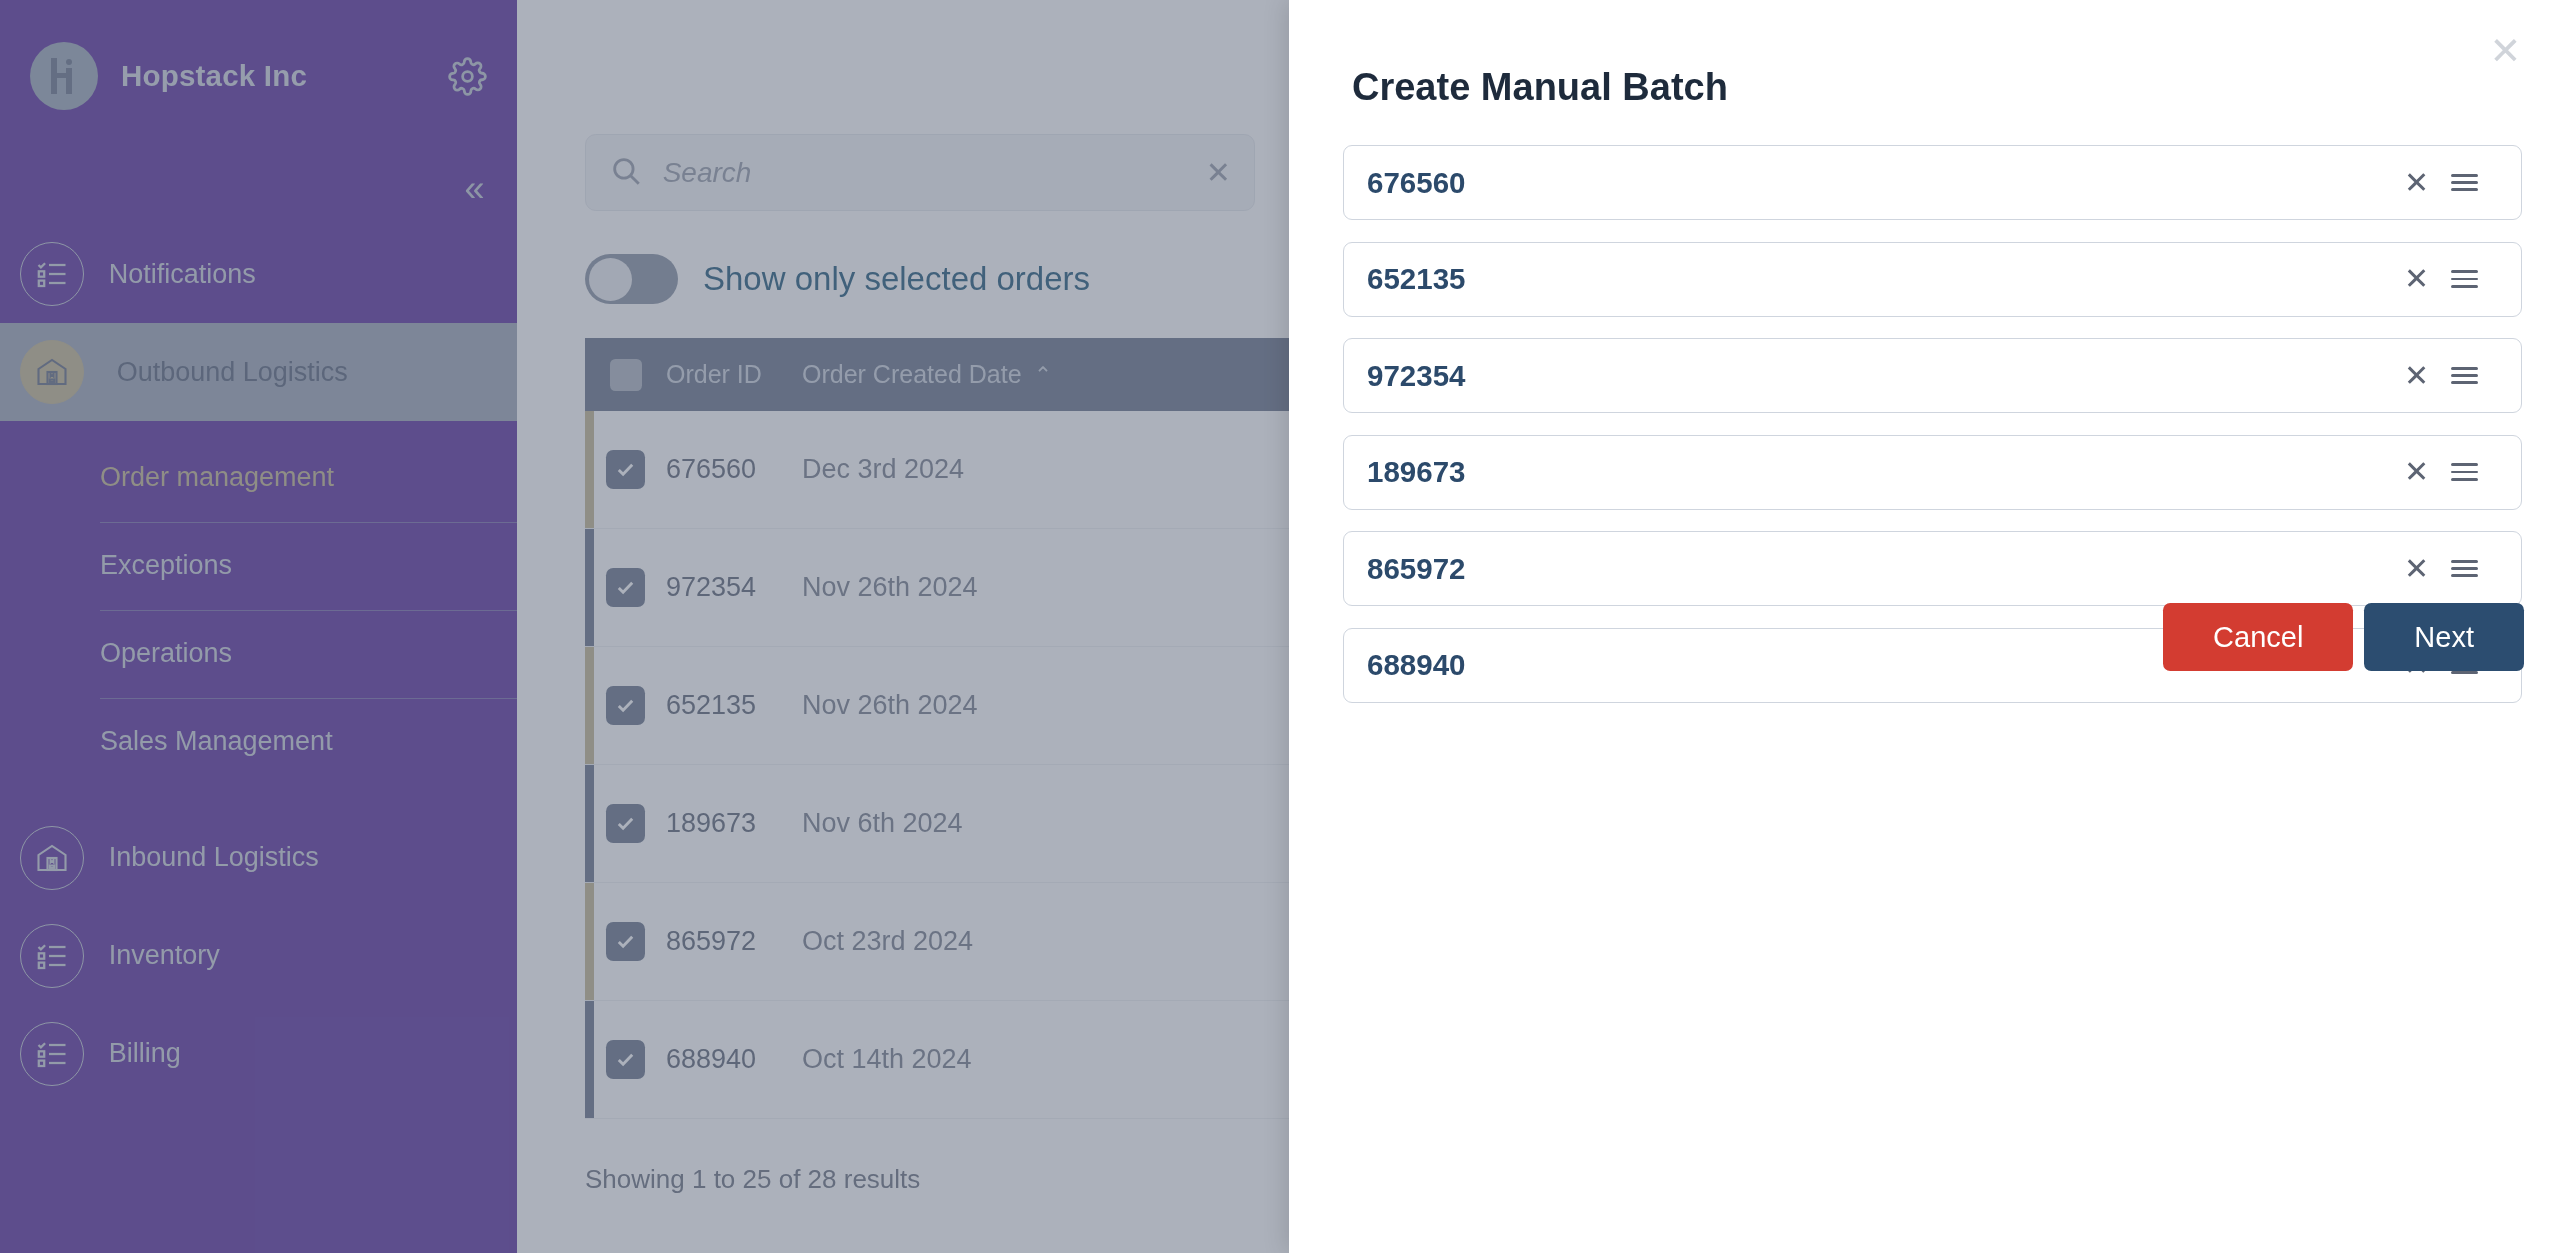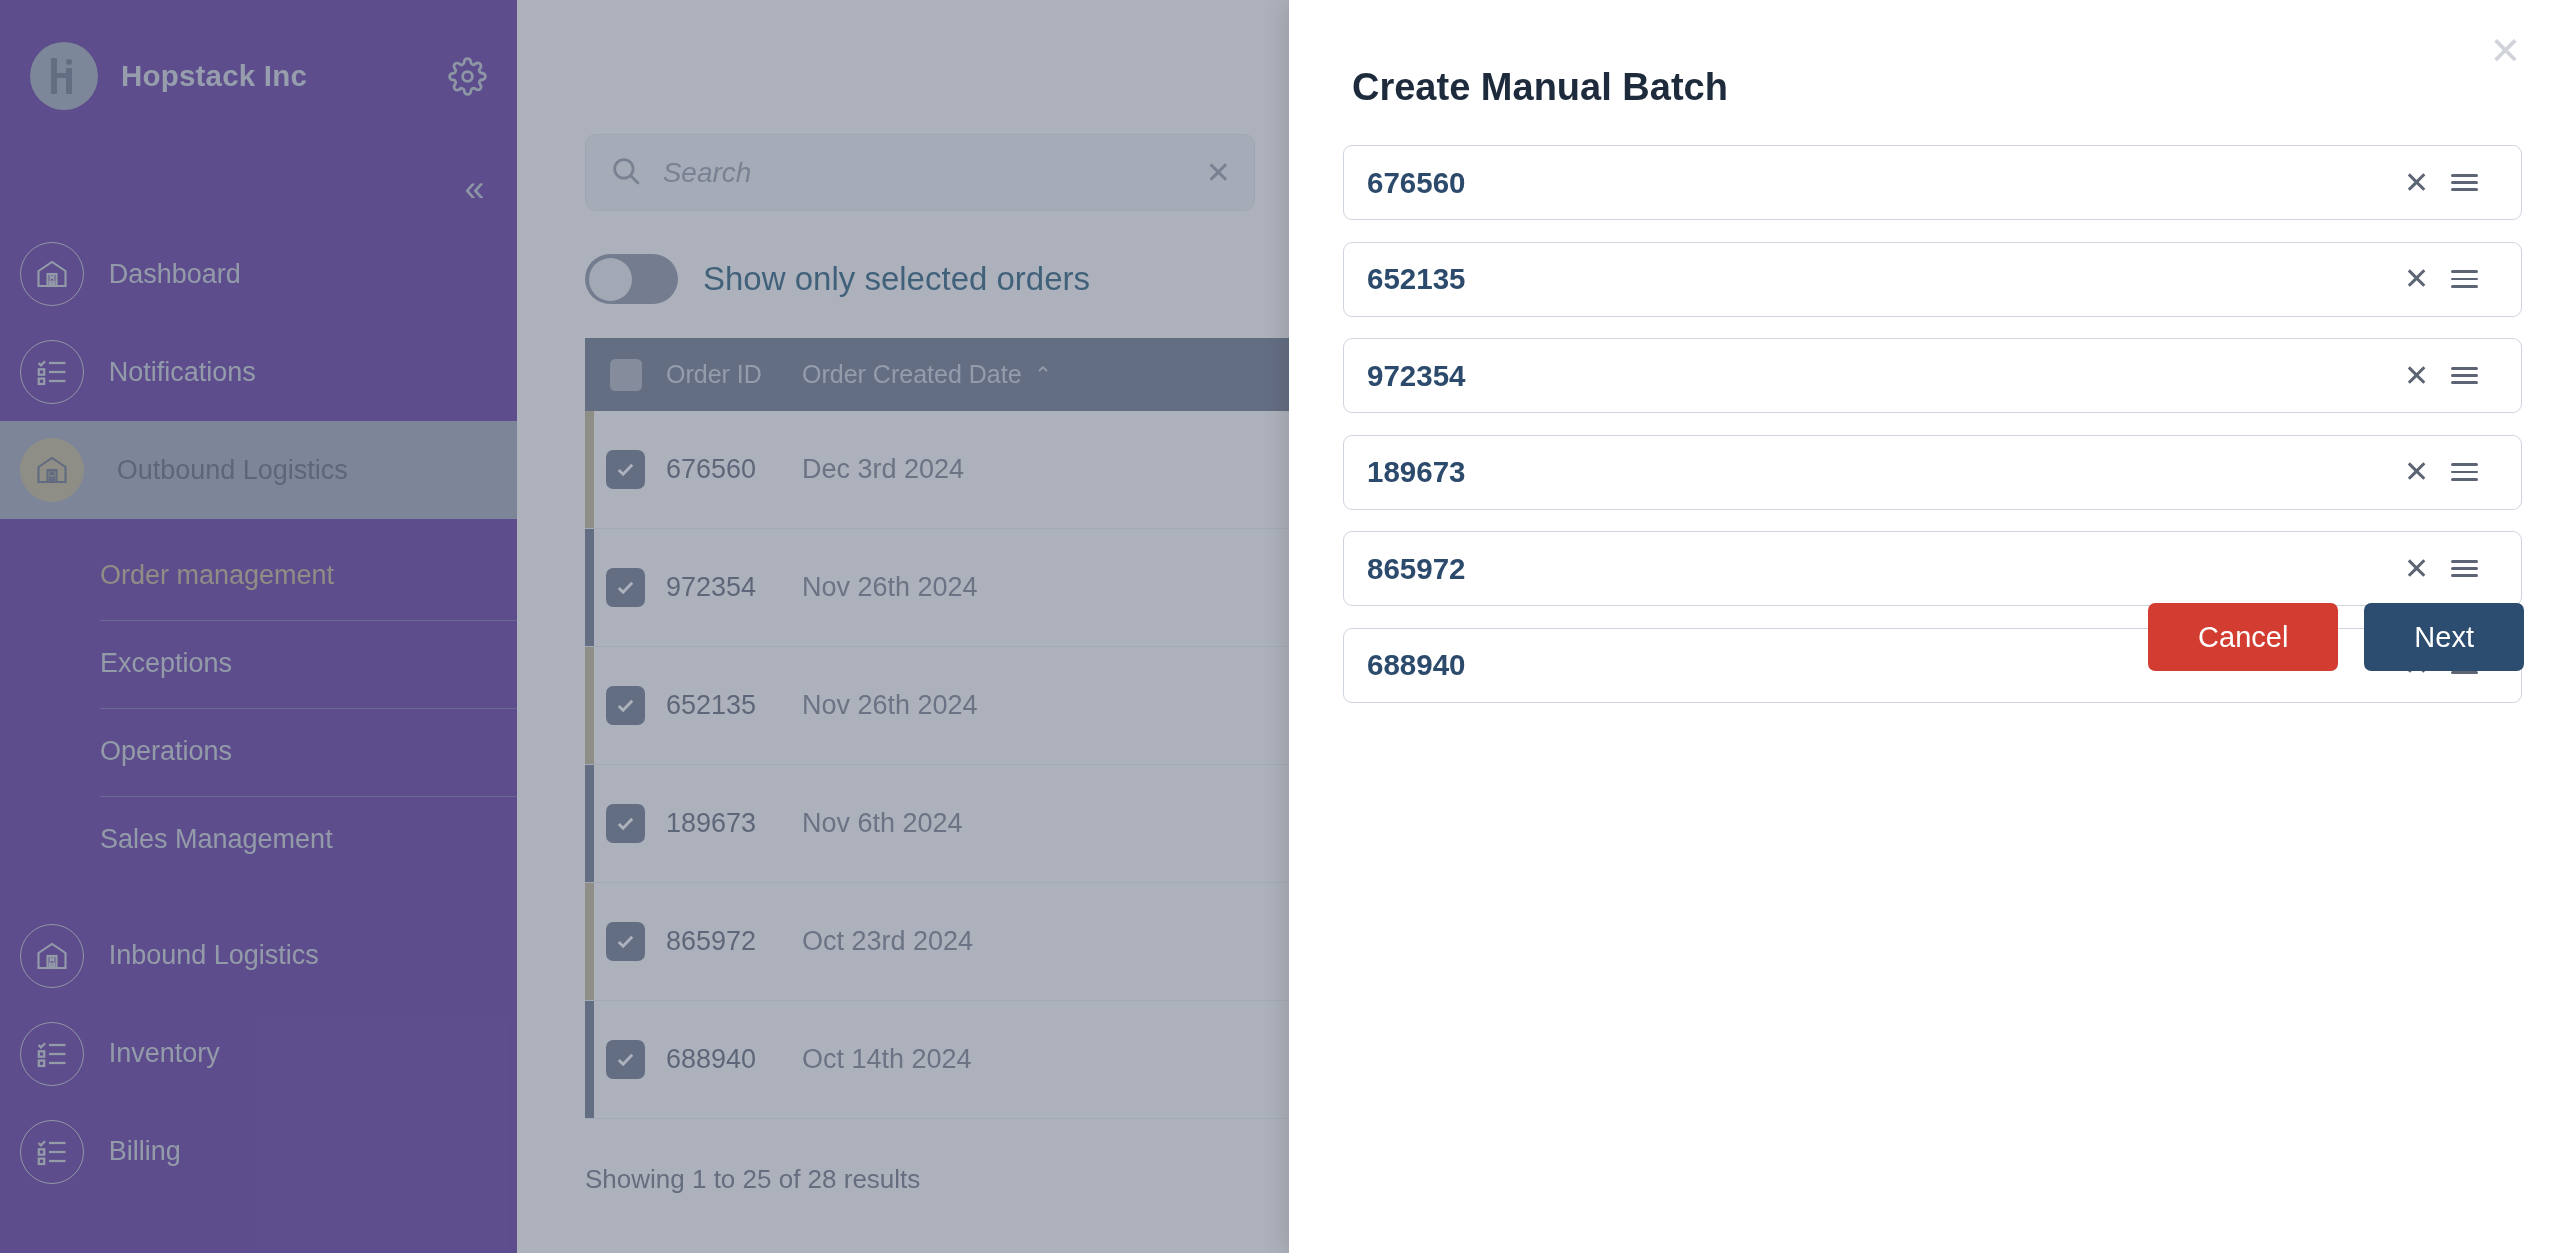--- a/index.html
+++ b/index.html
@@ -171,21 +171,21 @@
   .brow-x {
     width: 41px; display: flex; align-items: center; justify-content: center;
     color: #5d6473; font-size: 30px; font-weight: 300; line-height: 1;
   }
   .brow-handle { width: 55px; display: flex; align-items: center; justify-content: center; }
   .handle-lines { width: 27px; }
   .handle-lines i { display: block; height: 2.7px; background: #5d6473; border-radius: 1.8px; margin: 4.5px 0; }
 
   .modal-actions {
     position: absolute; right: 52px; bottom: 582px;
-    display: flex; gap: 26px;
+    display: flex; gap: 11px;
   }
   .btn {
     height: 68px; padding: 0 50px; border-radius: 7.2px; border: none;
     font-size: 29px; color: #ffffff; cursor: pointer;
     display: flex; align-items: center; justify-content: center;
     font-family: "Liberation Sans", sans-serif;
   }
   .btn-cancel { background: #d33c31; }
   .btn-next { background: #2c4d70; }
 </style>
@@ -213,31 +213,20 @@
             <circle cx="12" cy="12" r="3"></circle>
             <path d="M19.4 15a1.65 1.65 0 0 0 .33 1.82l.06.06a2 2 0 1 1-2.83 2.83l-.06-.06a1.65 1.65 0 0 0-1.82-.33 1.65 1.65 0 0 0-1 1.51V21a2 2 0 1 1-4 0v-.09A1.65 1.65 0 0 0 9 19.4a1.65 1.65 0 0 0-1.82.33l-.06.06a2 2 0 1 1-2.83-2.83l.06-.06a1.65 1.65 0 0 0 .33-1.82 1.65 1.65 0 0 0-1.51-1H3a2 2 0 1 1 0-4h.09A1.65 1.65 0 0 0 4.6 9a1.65 1.65 0 0 0-.33-1.82l-.06-.06a2 2 0 1 1 2.83-2.83l.06.06A1.65 1.65 0 0 0 9 4.6a1.65 1.65 0 0 0 1-1.51V3a2 2 0 1 1 4 0v.09a1.65 1.65 0 0 0 1 1.51 1.65 1.65 0 0 0 1.82-.33l.06-.06a2 2 0 1 1 2.83 2.83l-.06.06A1.65 1.65 0 0 0 19.4 9v0a1.65 1.65 0 0 0 1.51 1H21a2 2 0 1 1 0 4h-.09a1.65 1.65 0 0 0-1.51 1z"></path>
           </svg>
         </div>
       </div>
 
       <div class="collapse-row">
         <span class="collapse-chevrons">«</span>
       </div>
 
-      <div class="nav-item">
-        <span class="nav-icon">
-          <svg width="36" height="36" viewBox="0 0 24 24" fill="none" stroke="#c7cdd7" stroke-width="1.4">
-            <path d="M3 10 12 4l9 6v10H3z"></path>
-              <rect x="9" y="12" width="6" height="8"></rect>
-            <path d="M11 12v3l1-.8 1 .8v-3"></path>
-              <rect x="10.5" y="17" width="3" height="1.6"></rect>
-          </svg>
-        </span>
-        <span class="nav-label">Dashboard</span>
-      </div>
 
       <div class="nav-item">
         <span class="nav-icon">
           <svg width="36" height="36" viewBox="0 0 24 24" fill="none" stroke="#c7cdd7" stroke-width="1.5">
             <path d="M3 6l1.6 1.6L7.4 4.8"></path>
               <path d="M10 6h11"></path>
             <rect x="3.2" y="10.2" width="3.6" height="3.6"></rect>
               <path d="M10 12h11"></path>
             <rect x="3.2" y="16.4" width="3.6" height="3.6"></rect>
               <path d="M10 18h11"></path>

